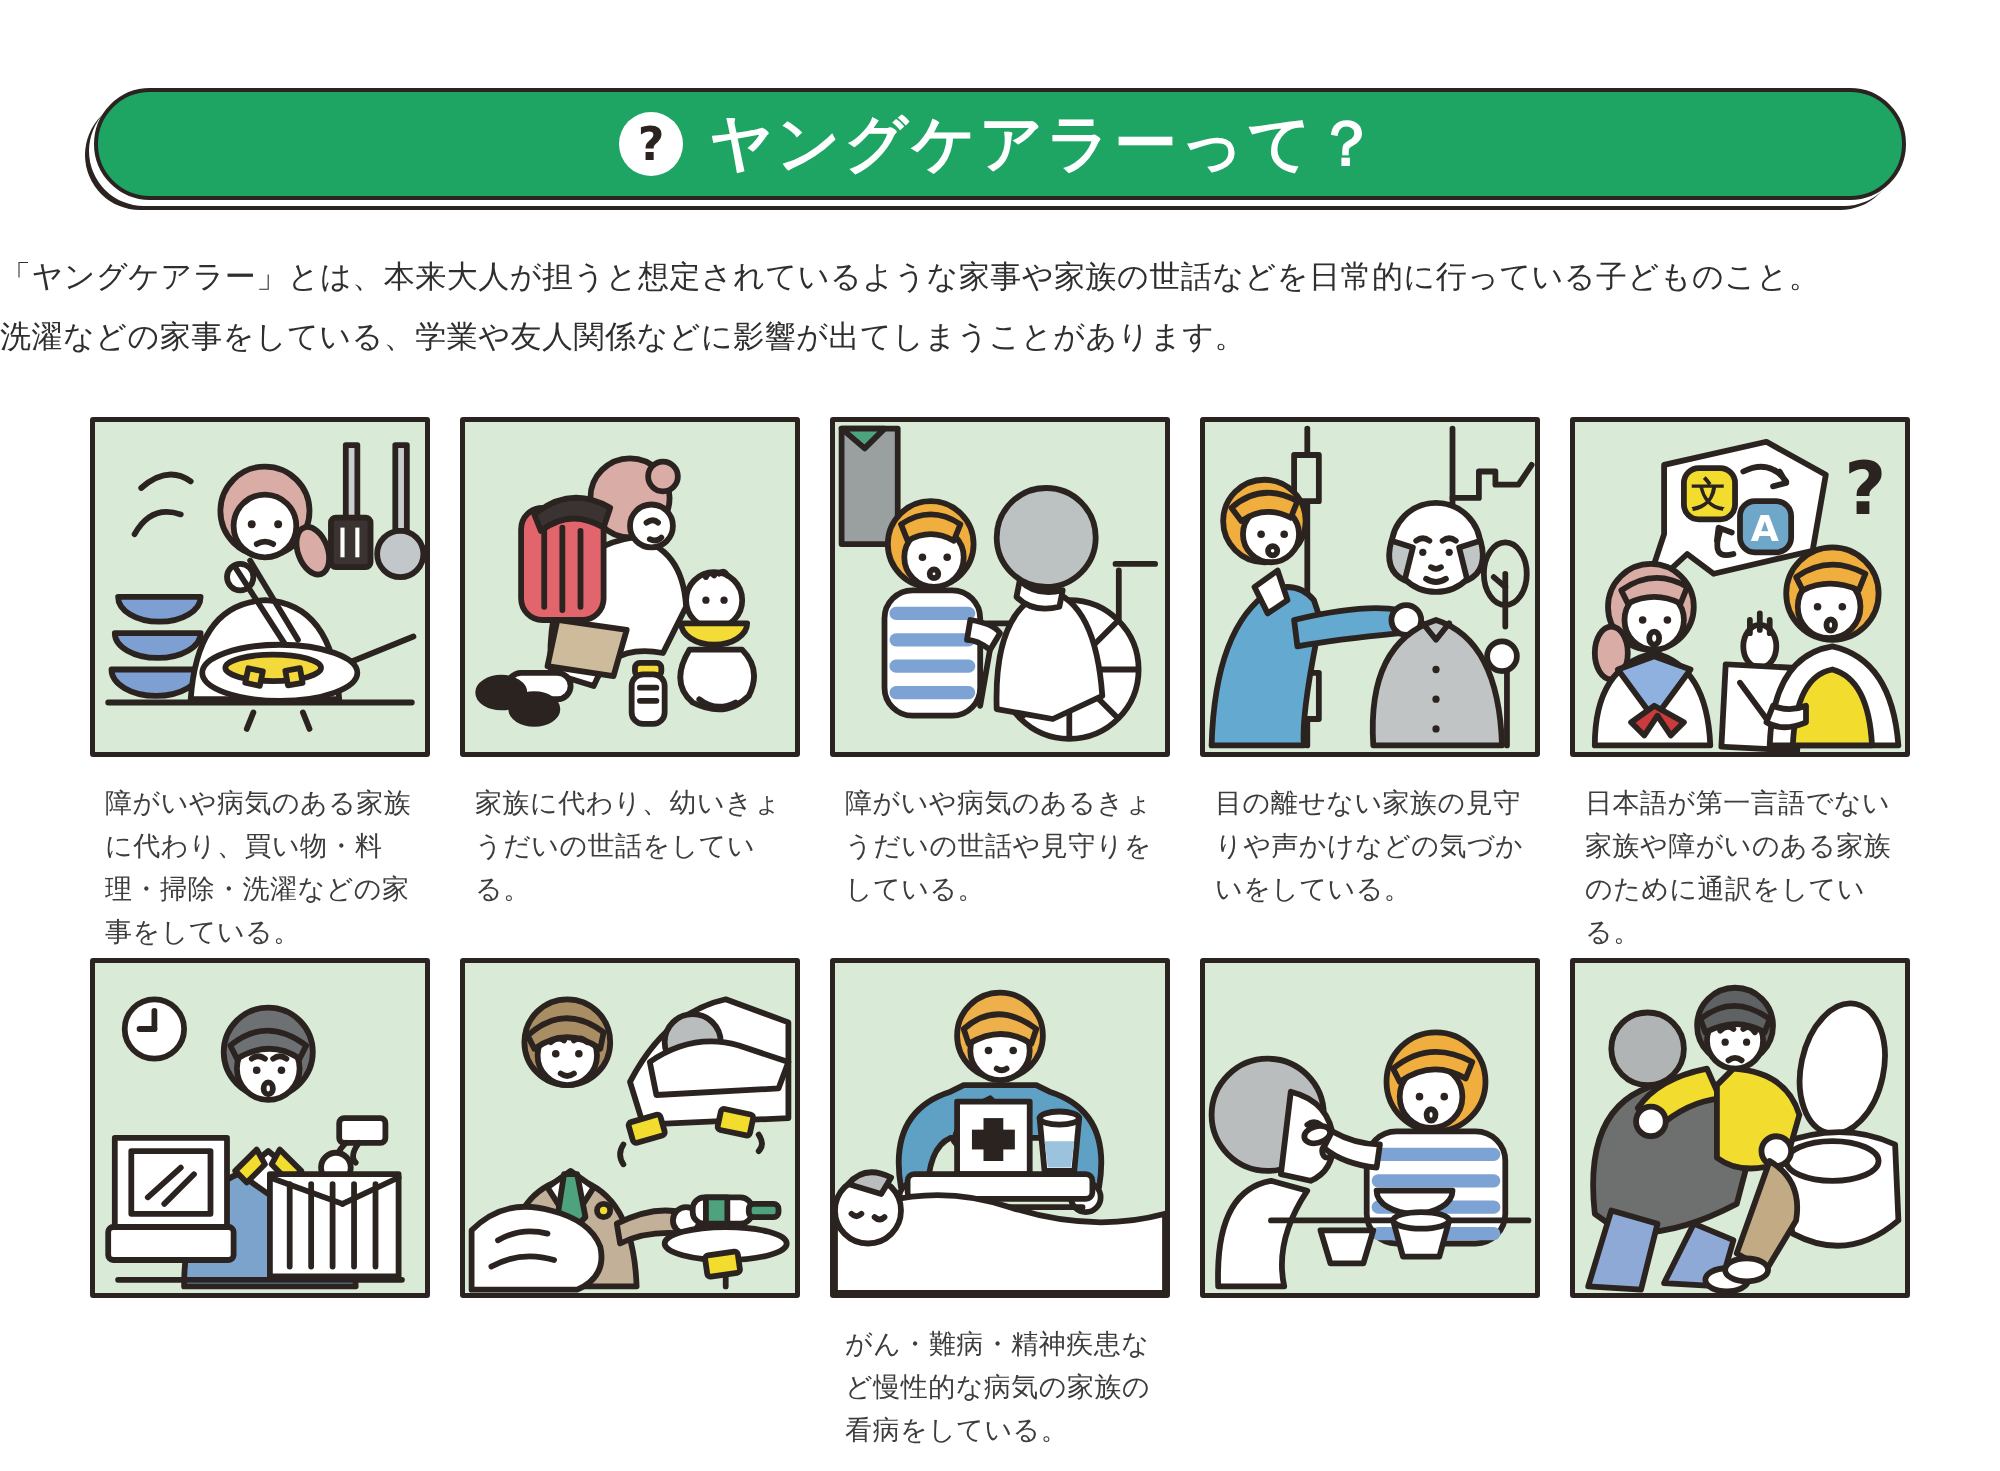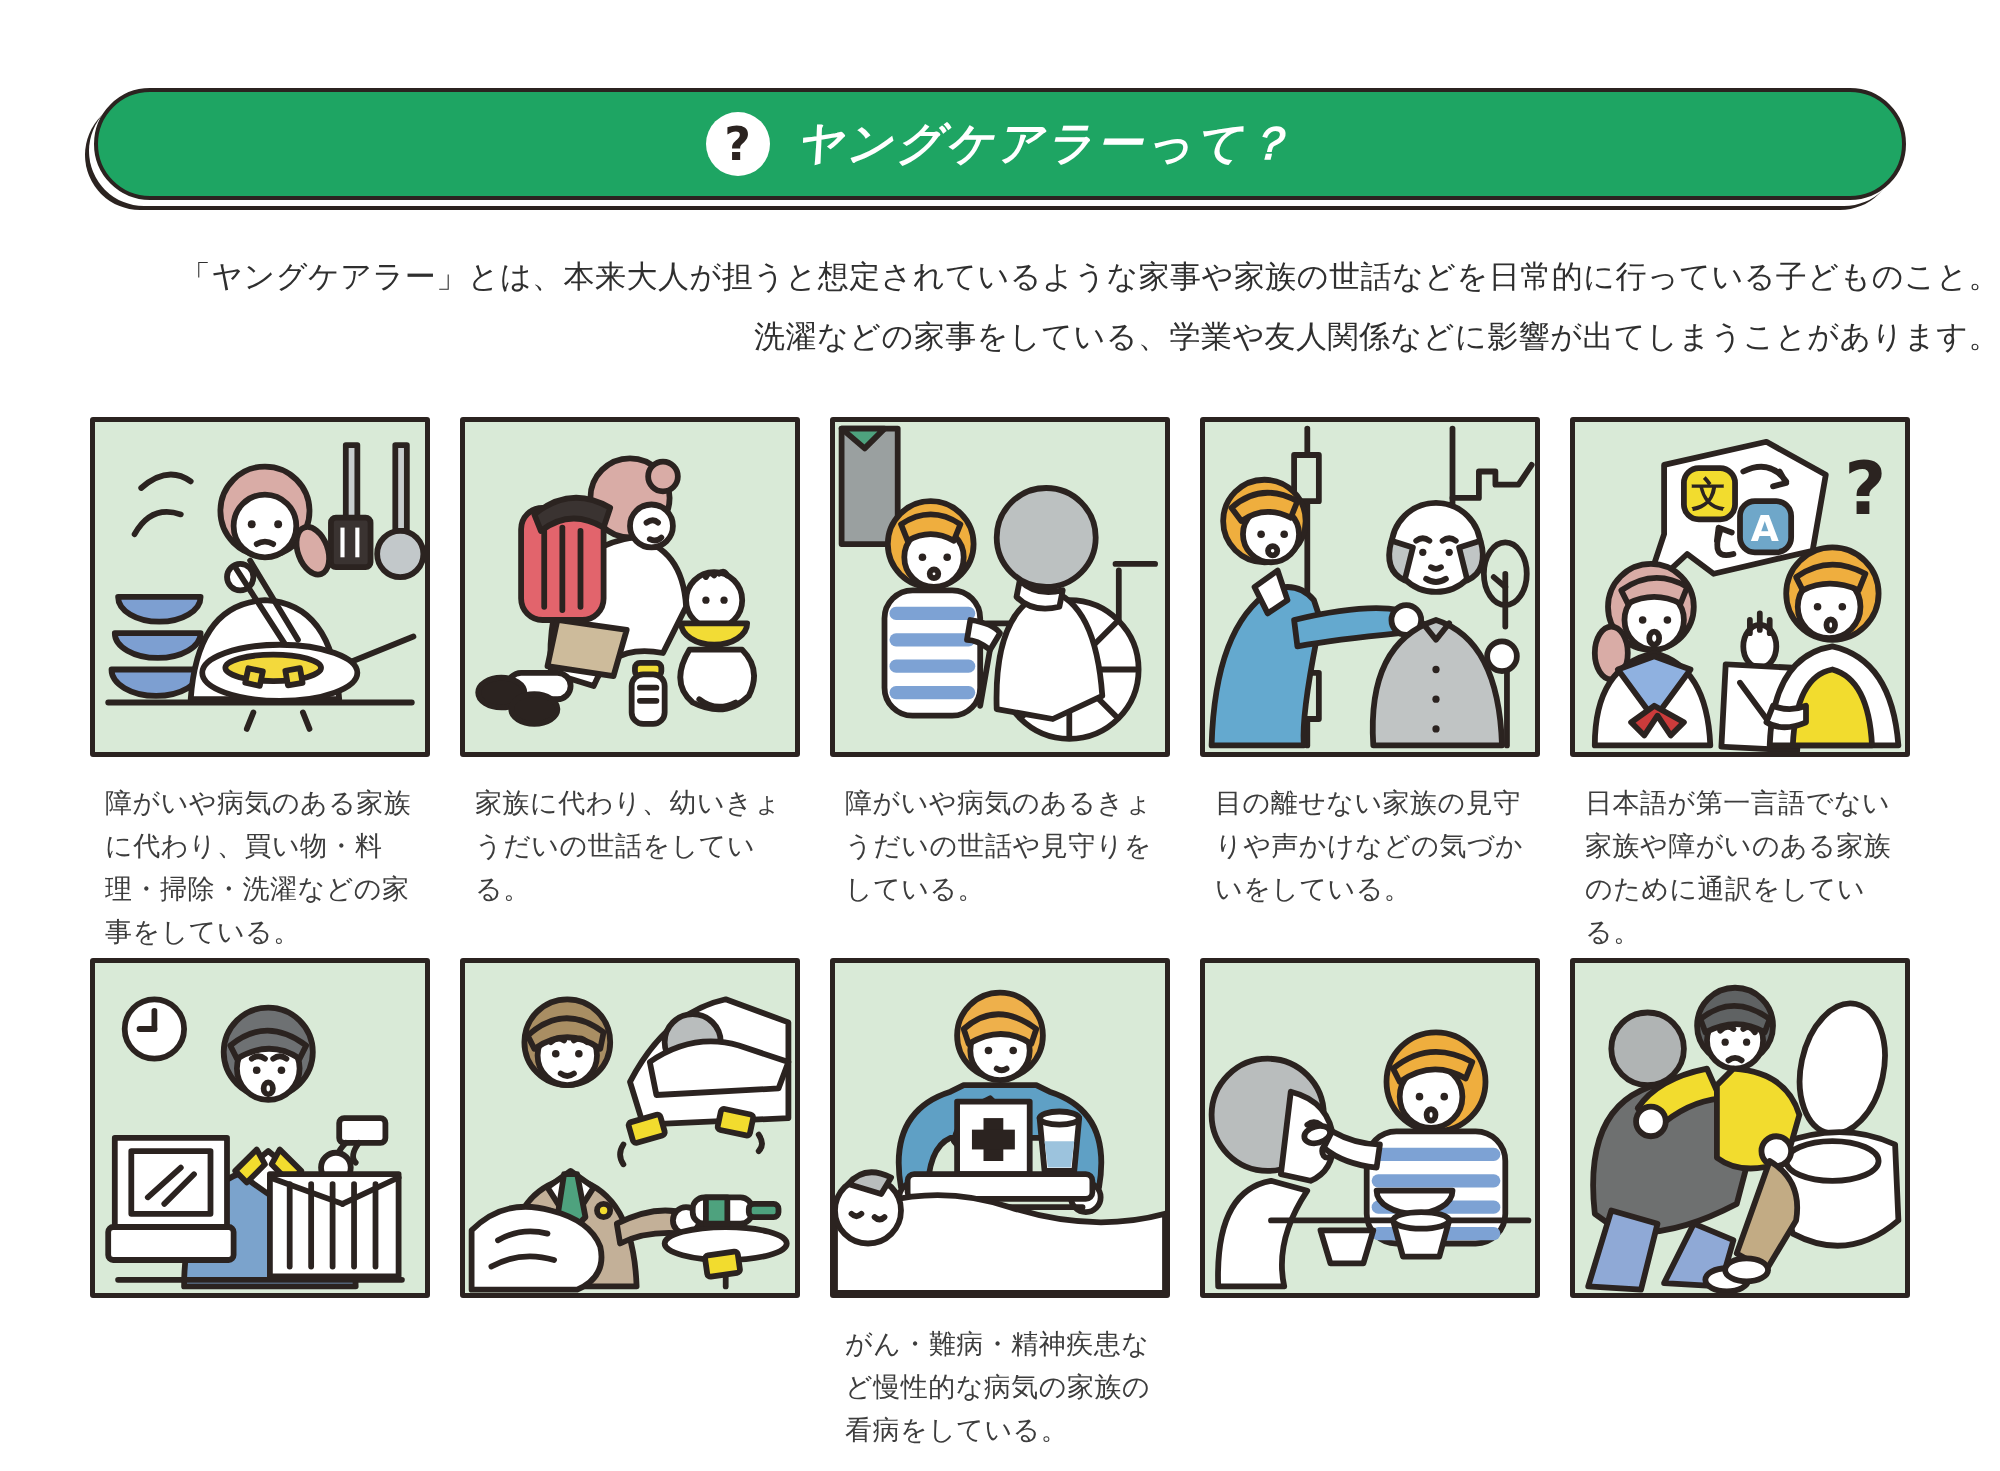--- a/index.html
+++ b/index.html
@@ -21,25 +21,25 @@
     box-shadow:-6px 7px 0 -1px #ffffff, -10px 11px 0 -1px #2b2320;
   }
   .q-circle {
     width:64px; height:64px; border-radius:50%;
     background:#ffffff; color:#2b2320;
     font-size:46px; font-weight:bold;
     display:flex; align-items:center; justify-content:center;
     line-height:1;
   }
   .banner-title {
-    color:#ffffff; font-size:46px; font-weight:bold; letter-spacing:3px;font-style:italic;
+    color:#ffffff; font-size:63px; font-weight:bold; letter-spacing:3px;
   }
   .intro {
     margin-top:46px;
-    text-align:right;
+    text-align:left;
     font-size:31px;
     line-height:1.95;
     color:#2f2f2f;
     letter-spacing:0.5px;
   }
   .grid {
     margin:50px 90px 0 90px;
     display:grid;
     grid-template-columns:repeat(5, 1fr);
     column-gap:30px;

